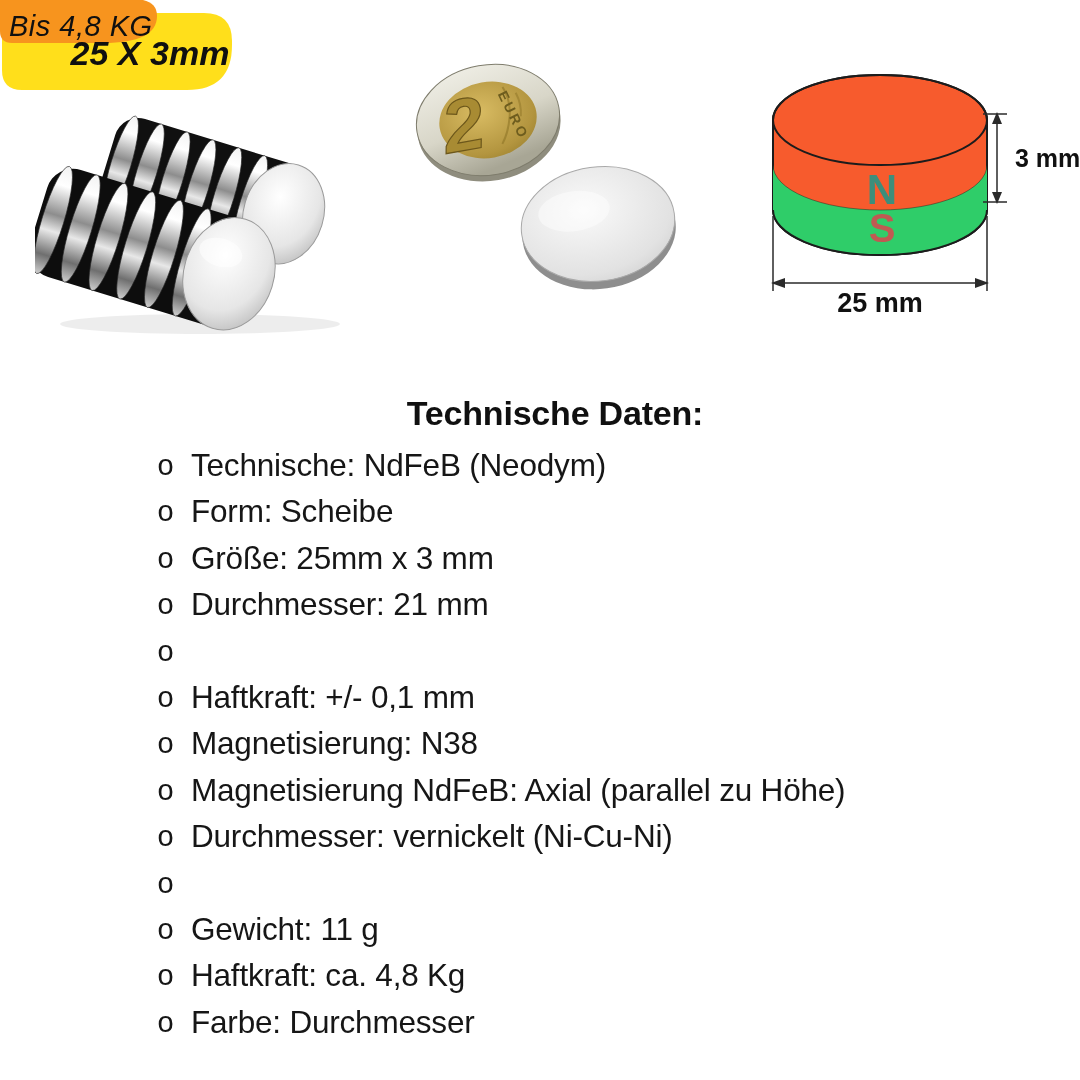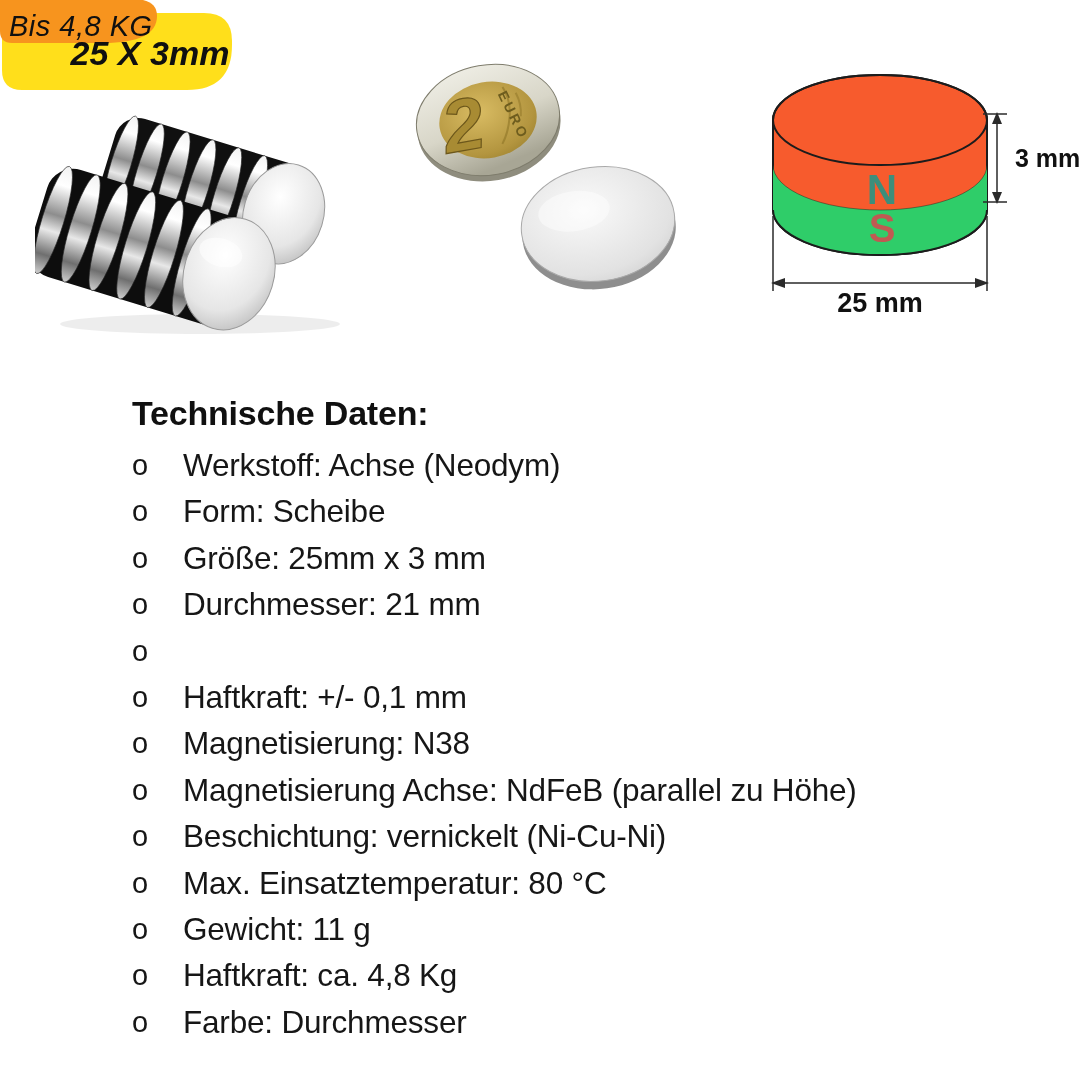--- a/index.html
+++ b/index.html
@@ -20,21 +20,21 @@
     position:absolute; left:70px; top:34px; width:160px; text-align:center;
     font-size:34px; font-weight:bold; font-style:italic; color:#101010; white-space:nowrap;
   }
 
   
   .stack   { position:absolute; left:35px;  top:112px; }
   .coin    { position:absolute; left:400px; top:52px; }
   .diagram { position:absolute; left:740px; top:58px; }
 
   
-  .specs { position:absolute; left:132px; top:392px; width:830px; }
+  .specs { position:absolute; left:140px; top:392px; width:830px;text-align:center; }
   .specs h2 {
     margin:0; font-size:34px; font-weight:bold; line-height:42px;
     color:#101010; letter-spacing:-0.2px;
   }
   .specs ul { list-style:none; margin:8px 0 0 0; padding:0; }
   .specs li {
     display:flex; font-size:31.5px; line-height:46.4px;
     letter-spacing:-0.2px; color:#161616; white-space:nowrap;
   }
   .specs .bullet { flex:0 0 51px; width:51px; font-size:29px; }
@@ -164,21 +164,21 @@
     <polygon points="31,225 45,220 45,230" fill="#2a2a2a"></polygon>
     <polygon points="249,225 235,220 235,230" fill="#2a2a2a"></polygon>
     <text class="dim-text" x="140" y="254" font-size="27" text-anchor="middle">25 mm</text>
   </svg>
 
   <div class="specs">
     <h2>Technische Daten:</h2>
     <ul>
       <li>
           <span class="bullet">o</span>
-          <span>Werkstoff: Achse (Neodym)</span>
+          <span>Technische: NdFeB (Neodym)</span>
         </li>
       <li>
           <span class="bullet">o</span>
           <span>Form: Scheibe</span>
         </li>
       <li>
           <span class="bullet">o</span>
           <span>Größe: 25mm x 3 mm</span>
         </li>
       <li>
@@ -191,29 +191,28 @@
       <li>
           <span class="bullet">o</span>
           <span>Haftkraft: +/- 0,1 mm</span>
         </li>
       <li>
           <span class="bullet">o</span>
           <span>Magnetisierung: N38</span>
         </li>
       <li>
           <span class="bullet">o</span>
-          <span>Magnetisierung Achse: NdFeB (parallel zu Höhe)</span>
-        </li>
-      <li>
-          <span class="bullet">o</span>
-          <span>Beschichtung: vernickelt (Ni-Cu-Ni)</span>
-        </li>
-      <li>
-          <span class="bullet">o</span>
-          <span>Max. Einsatztemperatur: 80 °C</span>
+          <span>Magnetisierung NdFeB: Axial (parallel zu Höhe)</span>
+        </li>
+      <li>
+          <span class="bullet">o</span>
+          <span>Durchmesser: vernickelt (Ni-Cu-Ni)</span>
+        </li>
+      <li>
+          <span class="bullet">o</span>
         </li>
       <li>
           <span class="bullet">o</span>
           <span>Gewicht: 11 g</span>
         </li>
       <li>
           <span class="bullet">o</span>
           <span>Haftkraft: ca. 4,8 Kg</span>
         </li>
       <li>

